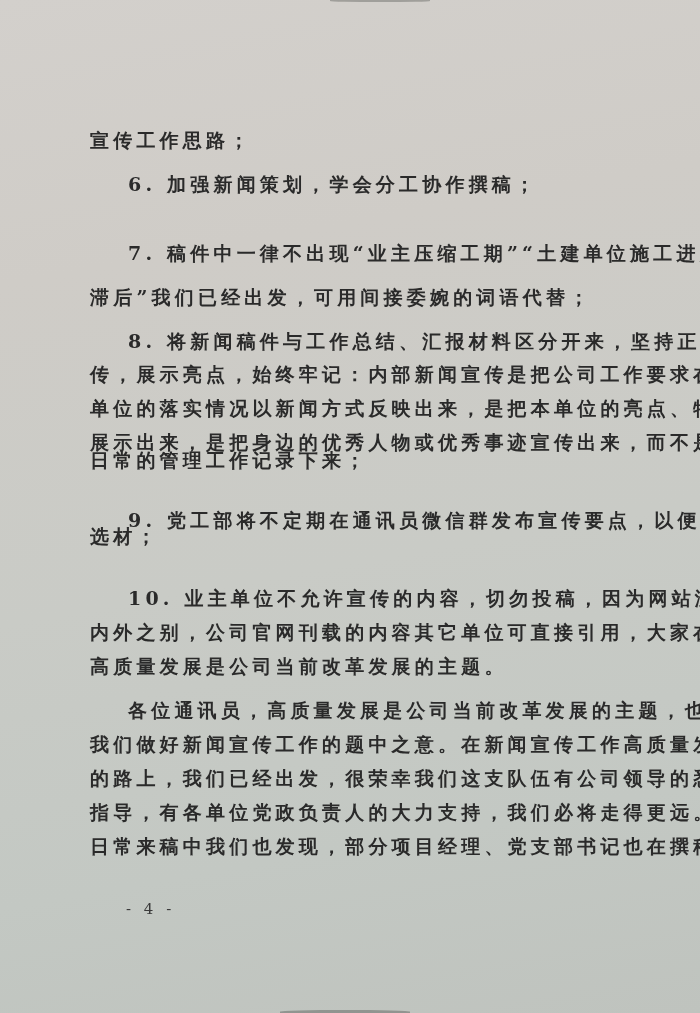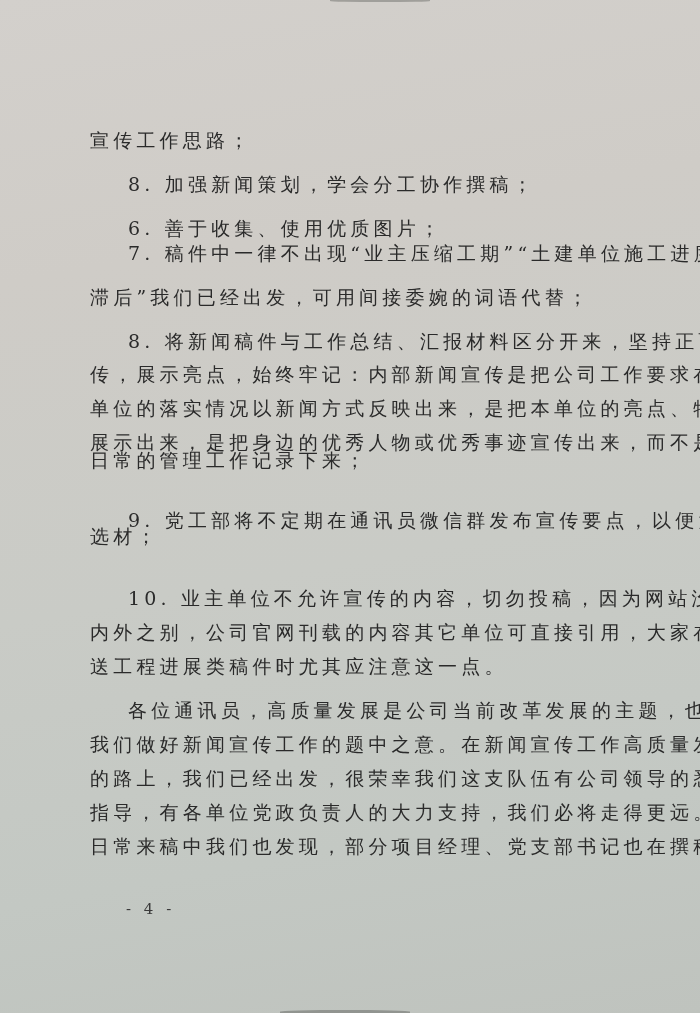--- a/index.html
+++ b/index.html
@@ -38,52 +38,52 @@
       opacity: 0.7;
     }
     .line {
       position: absolute;
       left: 90px;
       font-size: 19px;
       letter-spacing: 4.2px;
       white-space: nowrap;
       line-height: 24px;
       color: #2a2a2a;
+      font-weight: bold;
     }
     .line.indent { left: 128px; }
     .page-number {
       position: absolute;
       left: 126px;
       top: 900px;
       font-size: 15px;
       letter-spacing: 4px;
       color: #3a3a3a;
     }
   </style>
 </head>
 <body>
 
 <div class="page">
   <div class="top-shadow"></div>
 
   <div class="line" style="top:128px">宣传工作思路；</div>
-  <div class="line indent" style="top:172px">8. 加强新闻策划，学会分工协作撰稿；</div>
-  <div class="line indent" style="top:216px">6. 善于收集、使用优质图片；</div>
+  <div class="line indent" style="top:172px">6. 加强新闻策划，学会分工协作撰稿；</div>
   <div class="line indent" style="top:241px">7. 稿件中一律不出现“业主压缩工期”“土建单位施工进度</div>
   <div class="line" style="top:285px">滞后”我们已经出发，可用间接委婉的词语代替；</div>
   <div class="line indent" style="top:329px">8. 将新闻稿件与工作总结、汇报材料区分开来，坚持正面宣</div>
   <div class="line" style="top:362px">传，展示亮点，始终牢记：内部新闻宣传是把公司工作要求在本</div>
   <div class="line" style="top:396px">单位的落实情况以新闻方式反映出来，是把本单位的亮点、特色</div>
   <div class="line" style="top:430px">展示出来，是把身边的优秀人物或优秀事迹宣传出来，而不是把</div>
   <div class="line" style="top:448px">日常的管理工作记录下来；</div>
   <div class="line indent" style="top:508px">9. 党工部将不定期在通讯员微信群发布宣传要点，以便大家</div>
   <div class="line" style="top:524px">选材；</div>
   <div class="line indent" style="top:586px">10. 业主单位不允许宣传的内容，切勿投稿，因为网站没有</div>
   <div class="line" style="top:620px">内外之别，公司官网刊载的内容其它单位可直接引用，大家在报</div>
-  <div class="line" style="top:654px">送工程进展类稿件时尤其应注意这一点。</div>
+  <div class="line" style="top:654px">高质量发展是公司当前改革发展的主题。</div>
   <div class="line indent" style="top:698px">各位通讯员，高质量发展是公司当前改革发展的主题，也是</div>
   <div class="line" style="top:732px">我们做好新闻宣传工作的题中之意。在新闻宣传工作高质量发展</div>
   <div class="line" style="top:766px">的路上，我们已经出发，很荣幸我们这支队伍有公司领导的悉心</div>
   <div class="line" style="top:800px">指导，有各单位党政负责人的大力支持，我们必将走得更远。从</div>
   <div class="line" style="top:834px">日常来稿中我们也发现，部分项目经理、党支部书记也在撰稿，</div>
 
   <div class="page-number">- 4 -</div>
 
   <div class="bottom-shadow"></div>
 </div>

